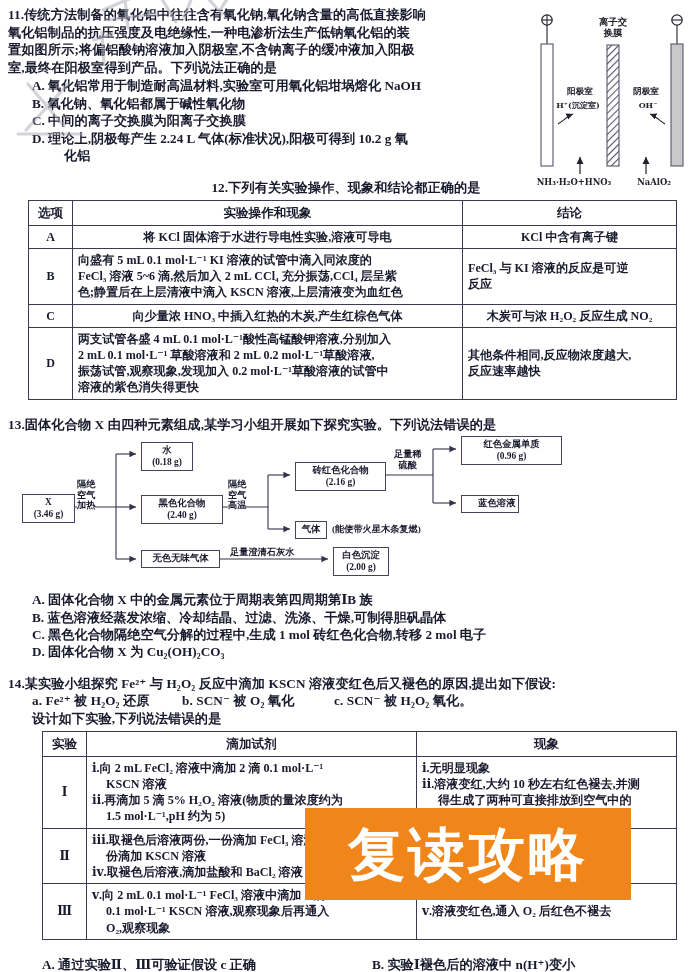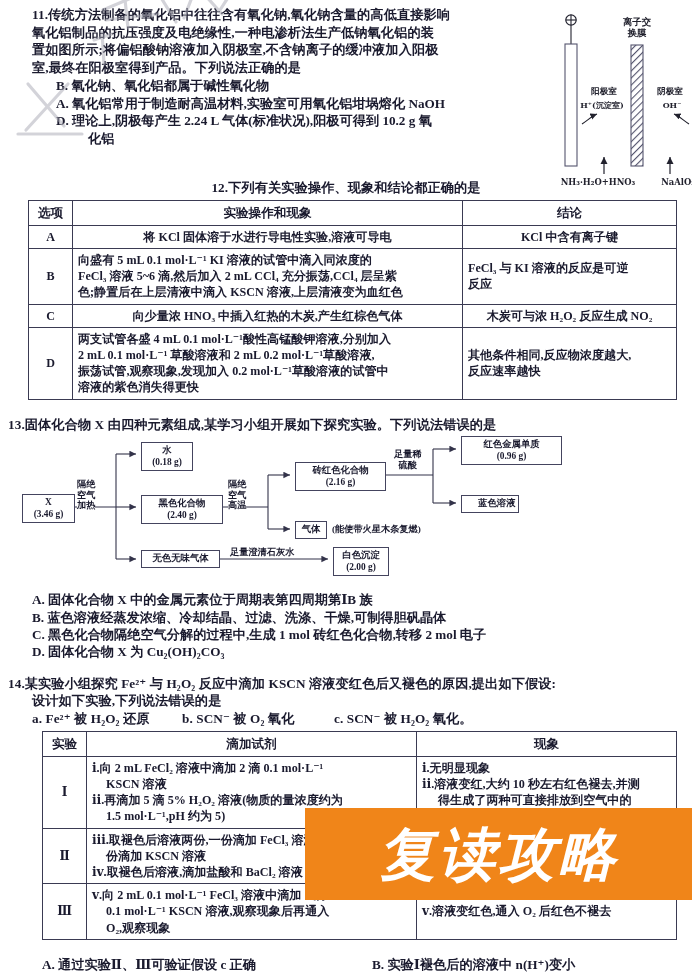--- a/index.html
+++ b/index.html
@@ -34,21 +34,20 @@
     font-size: 13.2px;
     line-height: 17.4px;
     font-weight: 700;
     padding-left: 24px;
   }
 
   
   .q11wrap {
     position: relative;
     min-height: 172px;
-    margin-left: 24px;
   }
   .q11text {
     width: 508px;
   }
   .q11text .body {
     text-indent: 0;
     padding-left: 24px;
     text-indent: -24px;
   }
   .q11opts { margin-top: 1px; }
@@ -144,28 +143,27 @@
     top: -12px;
     width: 260px;
     height: 150px;
     pointer-events: none;
     opacity: 0.5;
   }
   .banner {
     position: absolute;
     left: 305px;
     top: 808px;
-    width: 387px;
+    width: 326px;
     height: 92px;
     background: #F08519;
     display: flex;
     align-items: center;
     justify-content: center;
     pointer-events: none;
-    font-style: italic;
   }
   .banner span {
     color: #ffffff;
     font-size: 57px;
     line-height: 60px;
     font-weight: 700;
     letter-spacing: 3px;
     font-family: "DejaVu Sans", sans-serif;
   }
 </style>
@@ -175,22 +173,23 @@
 <div class="page">
 
   <div class="q11wrap">
     <div class="q11text">
       <div class="q body"><span class="qnum">11.</span><span>传统方法制备的氧化铝中往往含有氧化钠,氧化钠含量的高低直接影响</span></div>
       <div class="q">氧化铝制品的抗压强度及电绝缘性,一种电渗析法生产低钠氧化铝的装</div>
       <div class="q">置如图所示;将偏铝酸钠溶液加入阴极室,不含钠离子的缓冲液加入阳极</div>
       <div class="q">室,最终在阳极室得到产品。下列说法正确的是</div>
     </div>
     <div class="q11opts">
+      <div class="opt">A. 氧化铝常用于制造耐高温材料,实验室可用氧化铝坩埚熔化 NaOH</div>
       <div class="opt">B. 氧化钠、氧化铝都属于碱性氧化物</div>
-      <div class="opt">A. 氧化铝常用于制造耐高温材料,实验室可用氧化铝坩埚熔化 NaOH</div>
+      <div class="opt">C. 中间的离子交换膜为阳离子交换膜</div>
       <div class="opt">D. 理论上,阴极每产生 2.24 L 气体(标准状况),阳极可得到 10.2 g 氧</div>
       <div class="opt cont">化铝</div>
     </div>
 
     <div class="apparatus">
       <svg width="170" height="178" viewBox="0 0 170 178" xmlns="http://www.w3.org/2000/svg">
         <defs>
           <pattern id="hatch" width="5" height="5" patternTransform="rotate(45)" patternUnits="userSpaceOnUse">
             <rect width="5" height="5" fill="#ffffff"></rect>
             <line x1="0" y1="0" x2="0" y2="5" stroke="#55556e" stroke-width="2.2"></line>
@@ -389,26 +388,26 @@
   </div>
 
   <div style="margin-top:2px;">
     <div class="opt" style="padding-left:40px; text-indent:-16px;">A. 固体化合物 X 中的金属元素位于周期表第四周期第ⅠB 族</div>
     <div class="opt" style="padding-left:40px; text-indent:-16px;">B. 蓝色溶液经蒸发浓缩、冷却结晶、过滤、洗涤、干燥,可制得胆矾晶体</div>
     <div class="opt" style="padding-left:40px; text-indent:-16px;">C. 黑色化合物隔绝空气分解的过程中,生成 1 mol 砖红色化合物,转移 2 mol 电子</div>
     <div class="opt" style="padding-left:40px; text-indent:-16px;">D. 固体化合物 X 为 Cu₂(OH)₂CO₃</div>
   </div>
 
   <div class="q" style="margin-top:14px; padding-left:24px; text-indent:-24px;">14.某实验小组探究 Fe²⁺ 与 H₂O₂ 反应中滴加 KSCN 溶液变红色后又褪色的原因,提出如下假设:</div>
-  <div class="q" style="padding-left:24px;">设计如下实验,下列说法错误的是</div>
   <div class="q" style="padding-left:24px; display:flex;">
     <span style="width:150px;">a. Fe²⁺ 被 H₂O₂ 还原</span>
     <span style="width:152px;">b. SCN⁻ 被 O₂ 氧化</span>
     <span>c. SCN⁻ 被 H₂O₂ 氧化。</span>
   </div>
+  <div class="q" style="padding-left:24px;">设计如下实验,下列说法错误的是</div>
 
   <table class="exam" style="margin-left:34px; width:634px;">
     <colgroup>
         <col style="width:44px">
         <col style="width:330px">
         <col style="width:260px">
       </colgroup>
     <thead>
       <tr>
         <th>实验</th>

